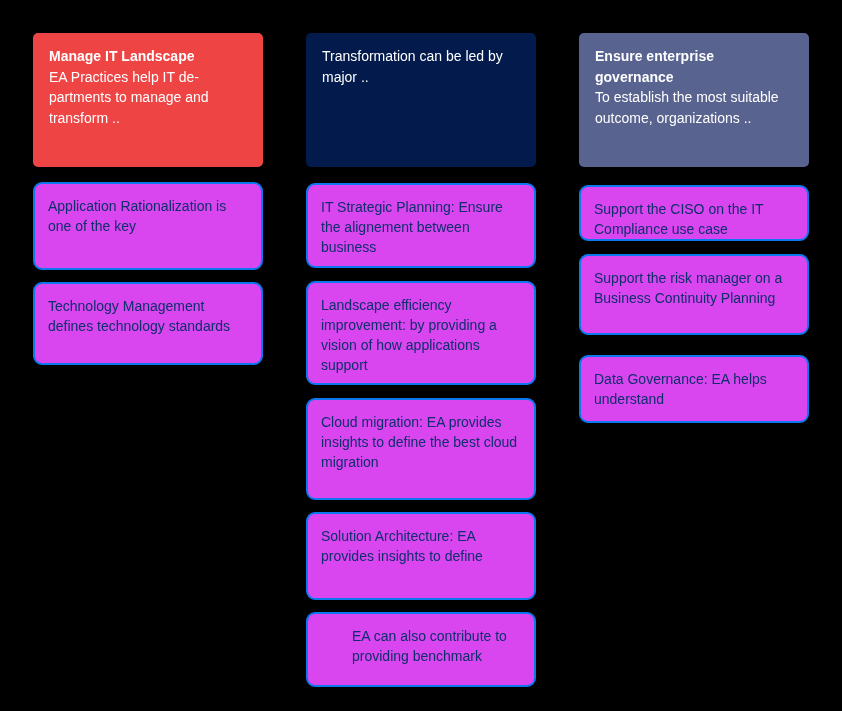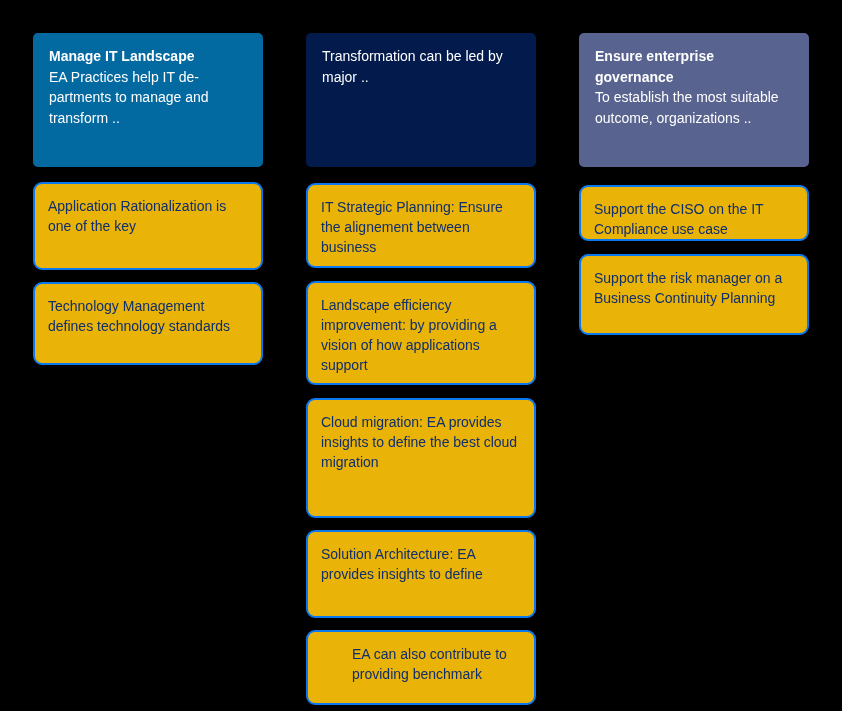--- a/index.html
+++ b/index.html
@@ -39,51 +39,51 @@
     line-height: 20.5px;
   }
   .header-title {
     font-weight: 700;
   }
   .card {
     box-sizing: border-box;
     width: 230px;
     border: 2px solid #0b78f0;
     border-radius: 9px;
-    background: #eab308;
+    background: #d946ef;
     padding: 12px 13px;
     color: #0e2e6c;
     font-size: 14px;
     line-height: 20px;
   }
   .card .b { font-weight: 400; }
   
   .mt12 { margin-top: 12px; }
   .mt13 { margin-top: 13px; }
   .mt15 { margin-top: 15px; }
   .mt16 { margin-top: 16px; }
   .mt18 { margin-top: 18px; }
   .mt20 { margin-top: 20px; }
   .h67  { height: 56px; }
   .h68  { height: 68px; }
   .h75  { height: 75px; padding-left: 44px; }
   .h81  { height: 81px; }
   .h83  { height: 83px; }
   .h85  { height: 85px; }
   .h88  { height: 88px; }
-  .h102 { height: 120px; }
+  .h102 { height: 102px; }
   .h104 { height: 104px; }
 </style>
 </head>
 <body>
 
 <div class="board">
 
   <div class="col">
-    <div class="header-card" style="background: #0369a1;">
+    <div class="header-card" style="background: #ef4444;">
       <div class="header-title">Manage IT Landscape</div>
       <div class="header-body">EA Practices help IT de-partments to manage and transform ..</div>
     </div>
     <div class="card mt15 h88">
       <span>Application Rationalization is one of the key</span>
     </div>
     <div class="card mt12 h83">
       <span>Technology Management defines technology standards</span>
     </div>
   </div>
@@ -113,15 +113,18 @@
     <div class="header-card" style="background: rgb(88, 99, 144);">
       <div class="header-title">Ensure enterprise governance</div>
       <div class="header-body">To establish the most suitable outcome, organizations ..</div>
     </div>
     <div class="card mt18 h67">
       <span>Support the CISO on the </span><span class="b">IT Compliance</span><span> use case</span>
     </div>
     <div class="card mt13 h81">
       <span>Support the risk manager on a </span><span class="b">Business Continuity Planning</span>
     </div>
+    <div class="card mt20 h68">
+      <span class="b">Data Governance</span><span>: EA helps understand</span>
+    </div>
   </div>
 
 </div>
 
 </body></html>

